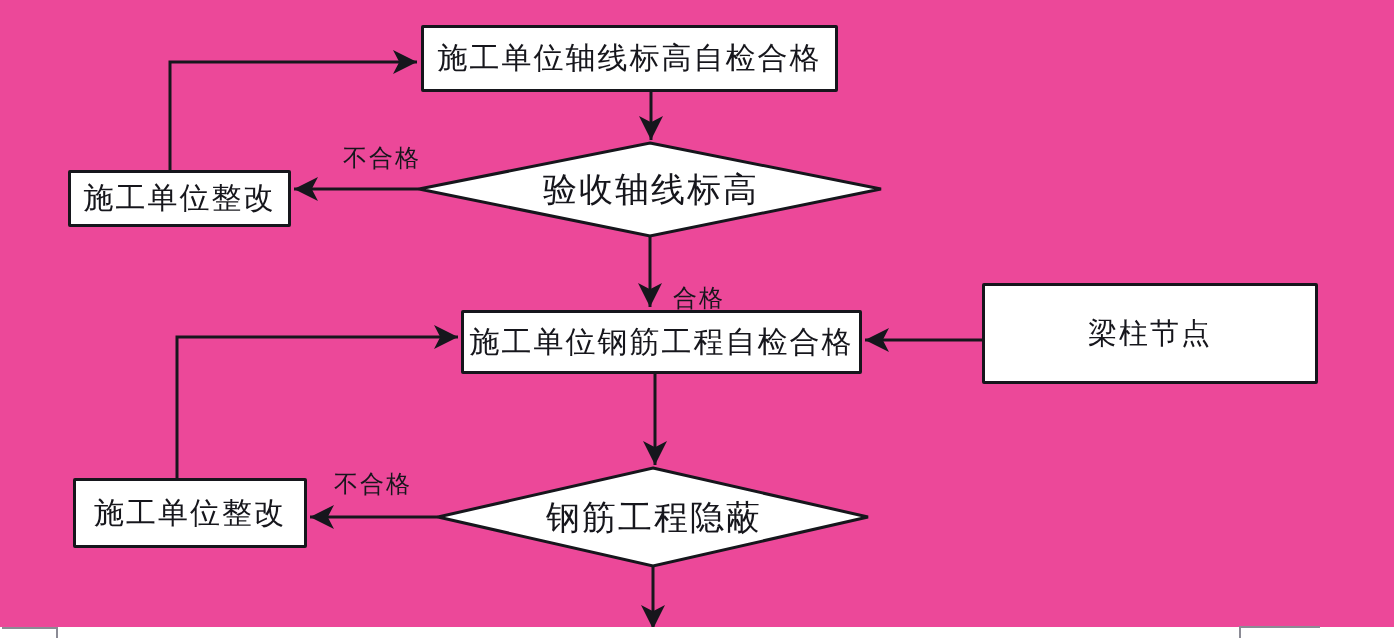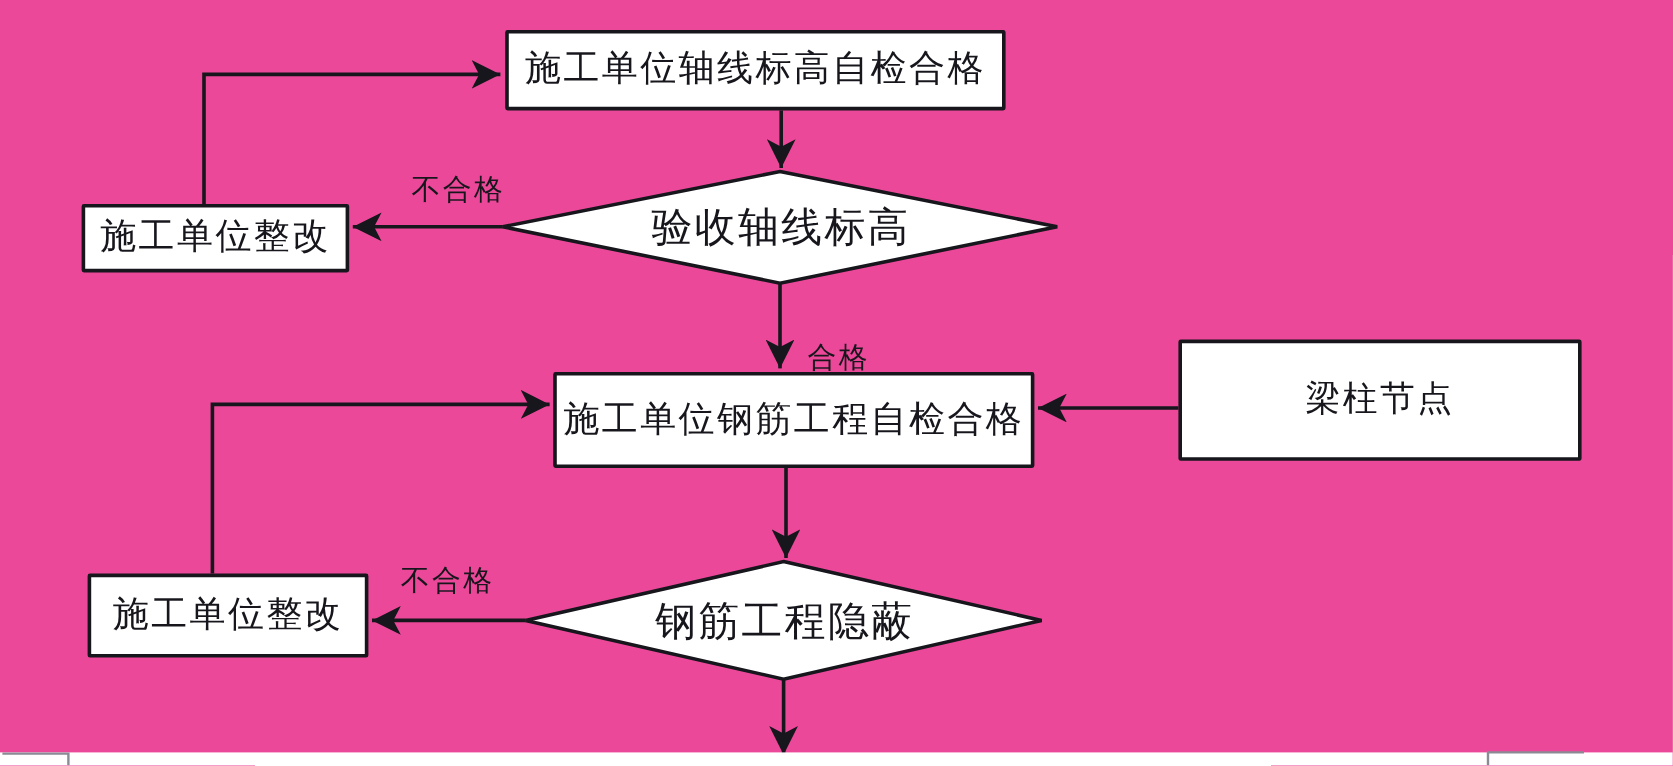--- a/index.html
+++ b/index.html
@@ -83,21 +83,21 @@
   </svg>
 
   <div class="node" style="left:421px;top:25px;width:417px;height:67px;">
     <span>施工单位轴线标高自检合格</span>
   </div>
 
   <div class="node" style="left:68px;top:170px;width:223px;height:57px;">
     <span>施工单位整改</span>
   </div>
 
-  <div class="node" style="left:461px;top:310px;width:401px;height:80px;text-align:center;">
+  <div class="node" style="left:461px;top:310px;width:401px;height:64px;text-align:center;">
     <span>施工单位钢筋工程自检合格</span>
   </div>
 
   <div class="node node-multiline" style="left:982px;top:283px;width:336px;height:101px;">
     <span>梁柱节点</span>
   </div>
 
   <div class="node" style="left:73px;top:478px;width:234px;height:70px;">
     <span>施工单位整改</span>
   </div>

